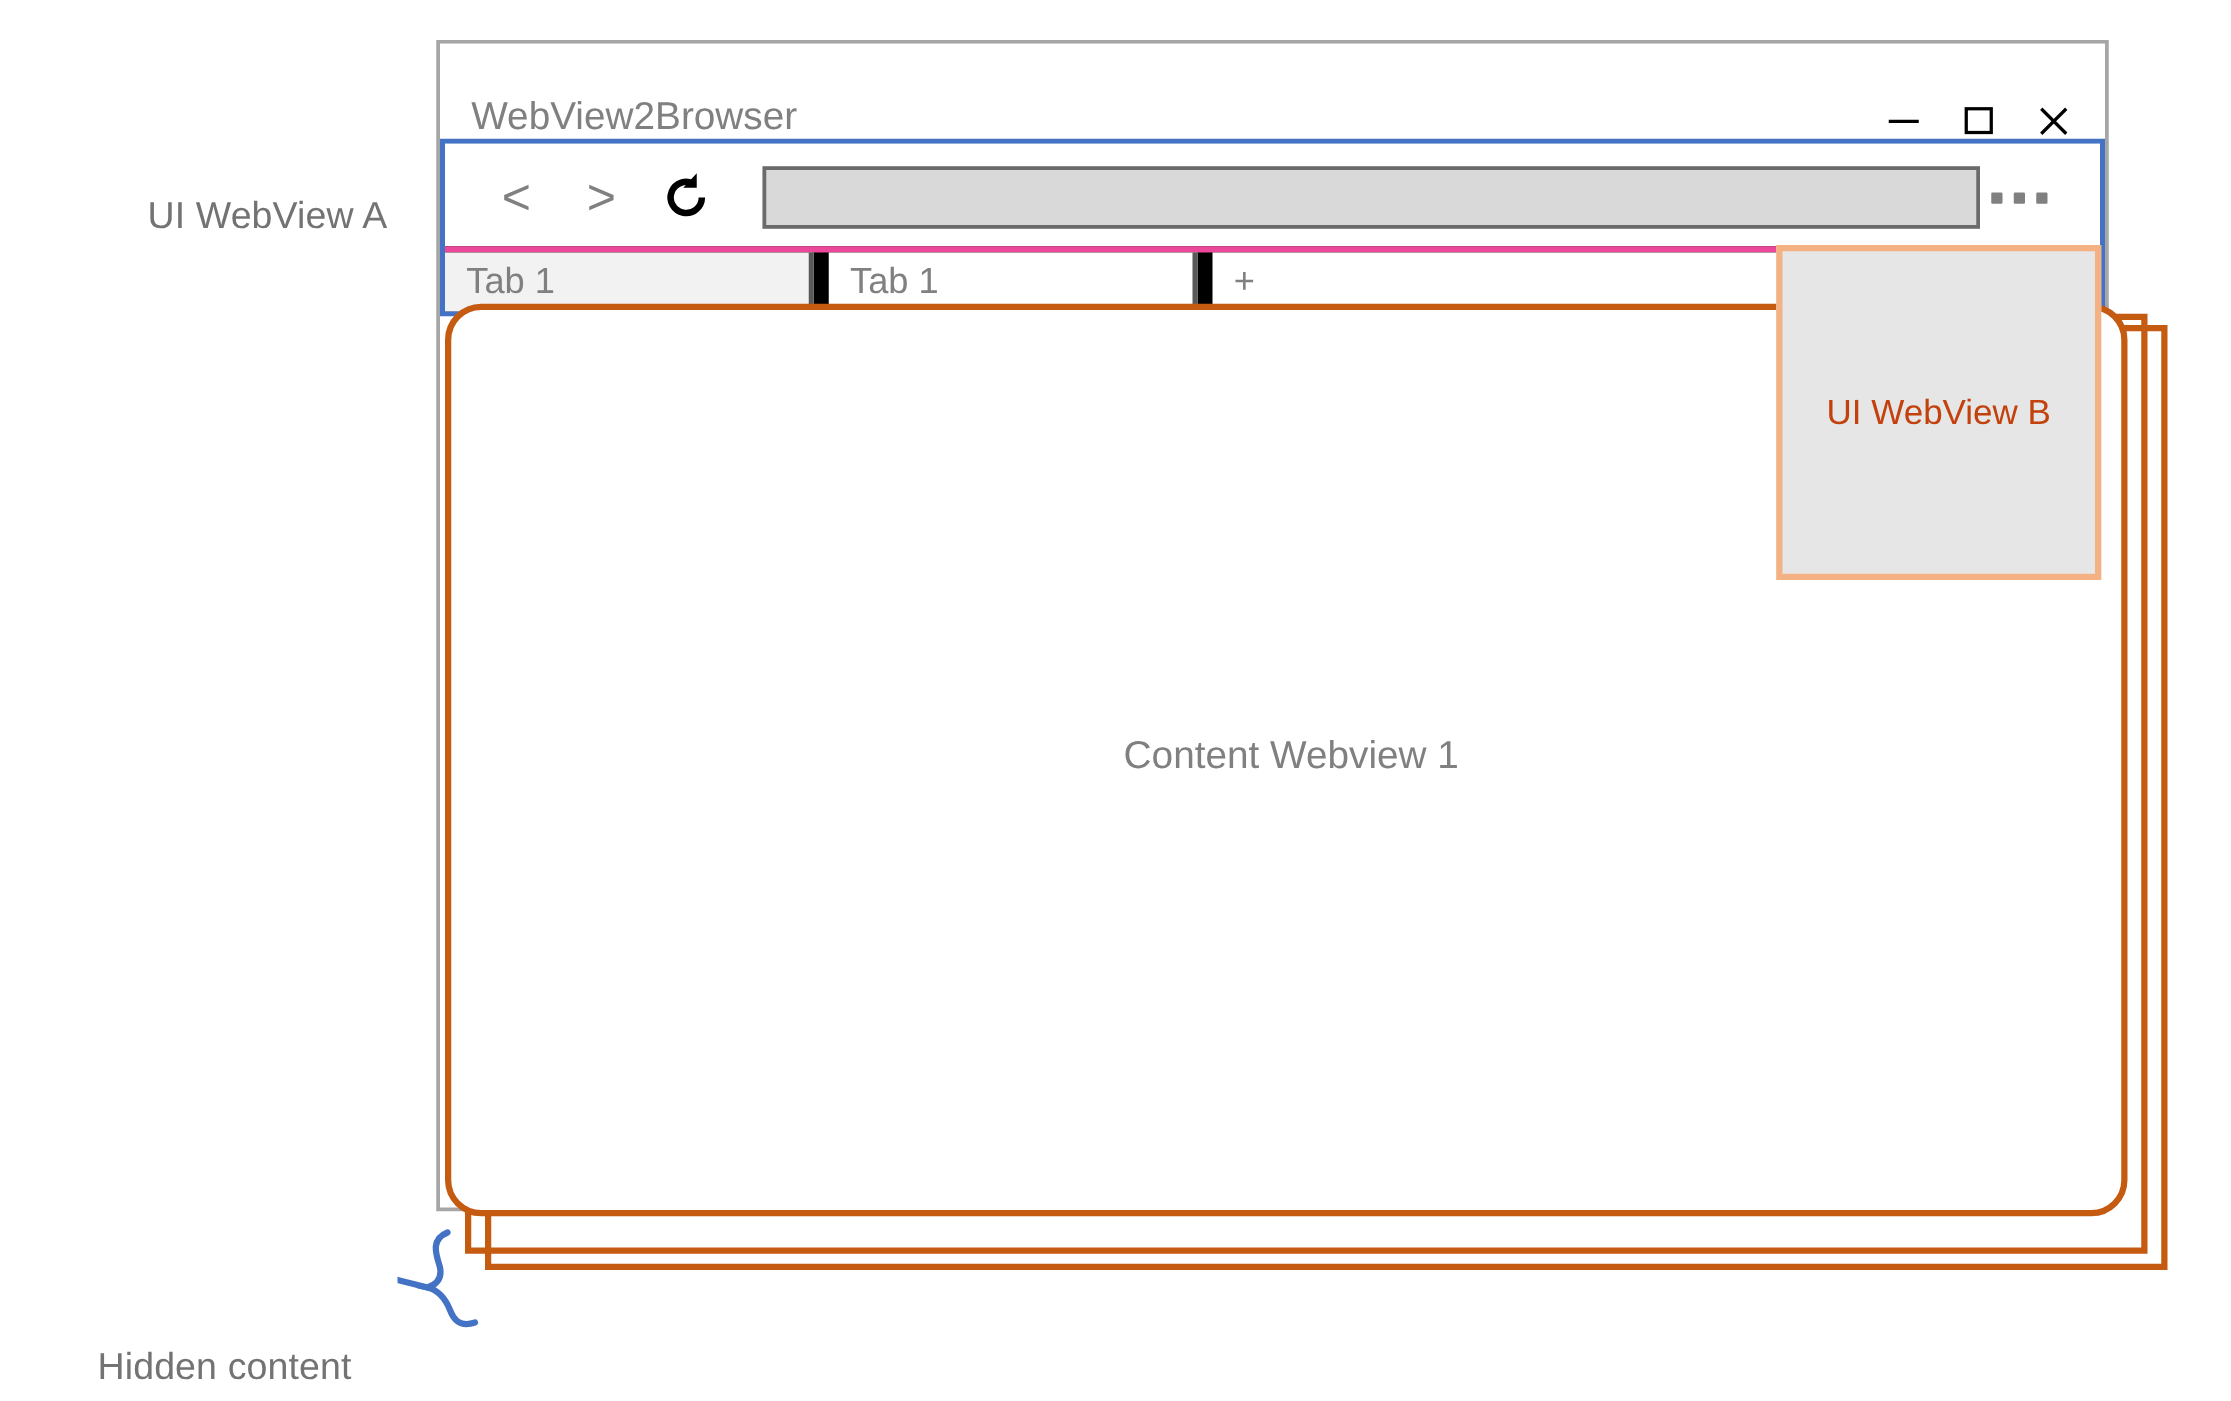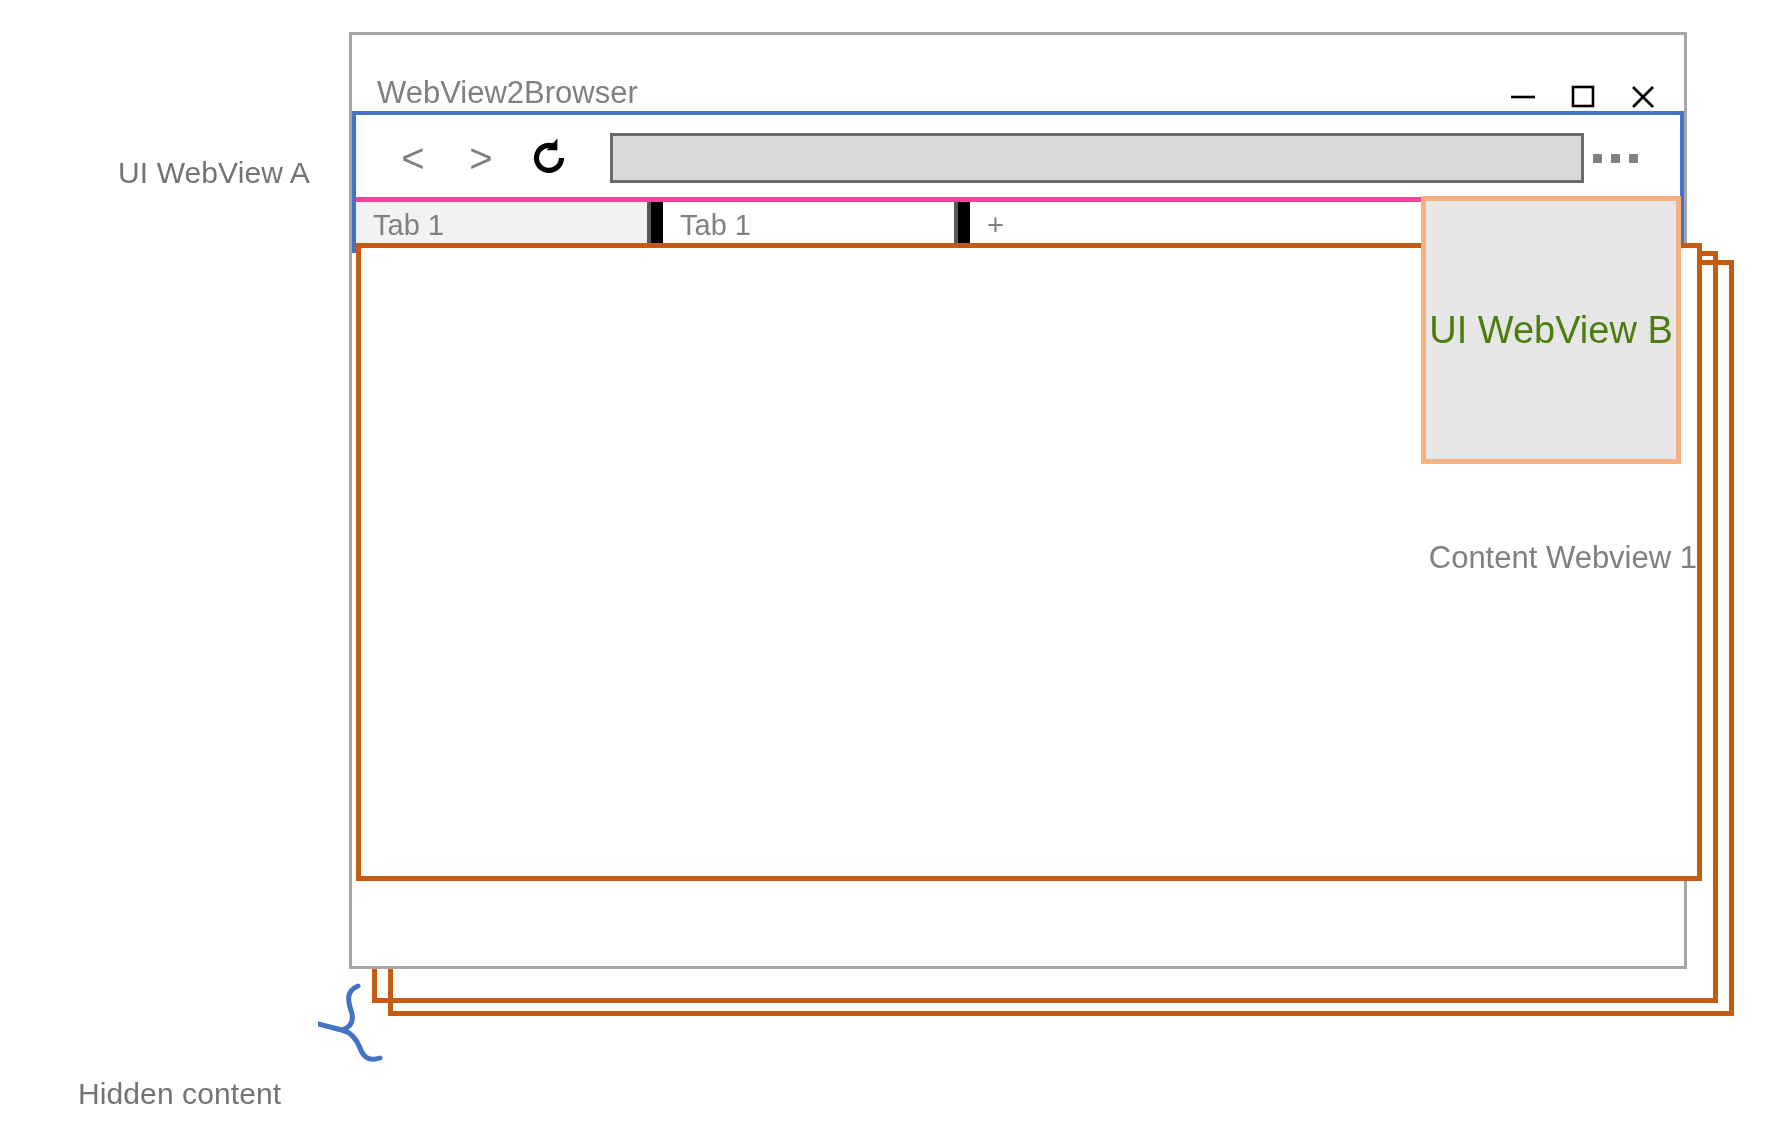--- a/index.html
+++ b/index.html
@@ -172,25 +172,26 @@
   
   .content-rect {
     position: absolute;
     box-sizing: border-box;
     border: 5px solid #c55a11;
     background: transparent;
   }
   #content-webview-3 { left: 388px; top: 260px; width: 1346px; height: 756px; }
   #content-webview-2 { left: 372px; top: 251px; width: 1346px; height: 752px; }
   #content-webview-1 {
-    left: 356px; top: 243px; width: 1346px; height: 638px;
-    background: #ffffff;
-    display: flex;
-    align-items: center;
-    justify-content: flex-end;
+    left: 356px; top: 243px; width: 1346px; height: 730px;
+    background: #ffffff;
+    display: flex;
+    align-items: center;
+    justify-content: center;
+    border-radius: 29px;
   }
   #content-webview-1-label {
     color: #808080;
     font-size: 31px;
     white-space: nowrap;
     margin-top: -8px;
     margin-left: 8px;
   }
 
   
@@ -201,22 +202,22 @@
     width: 260px;
     height: 268px;
     box-sizing: border-box;
     border: 5px solid #f4b183;
     background: #e7e6e6;
     display: flex;
     align-items: center;
     justify-content: center;
   }
   #ui-webview-b-label {
-    color: #4d7c0f;
-    font-size: 38px;
+    color: #c2410c;
+    font-size: 28px;
     white-space: nowrap;
   }
 
   
   #brace-connector {
     position: absolute;
     left: 318px;
     top: 962px;
     width: 110px;
     height: 120px;

